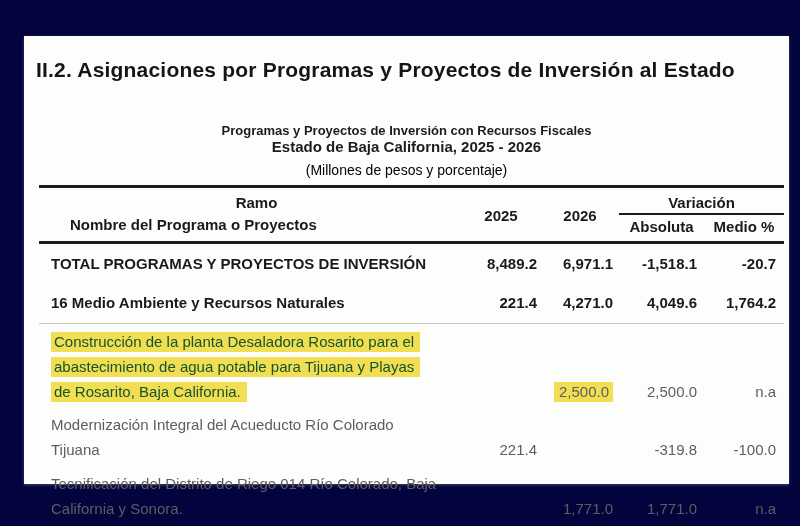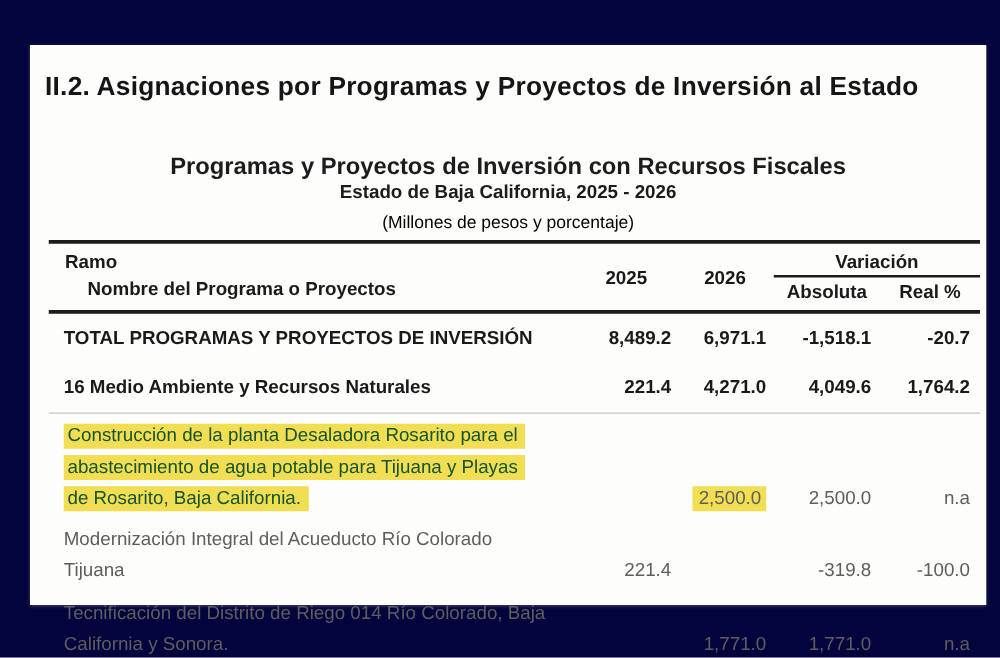--- a/index.html
+++ b/index.html
@@ -17,33 +17,33 @@
     box-shadow:0 1px 3px rgba(120,120,160,.55);
   }
   .page-title {
     margin:22px 0 0 12px;
     font-size:21px;
     font-weight:bold;
     color:#151515;
     letter-spacing:.2px;
   }
   .subtitles { margin-top:41px; text-align:center; color:#1c1c1c; }
-  .sub-main   { font-size:19px; font-weight:bold; }
+  .sub-main   { font-size:13px; font-weight:bold; }
   .sub-second { font-size:15px; font-weight:bold; margin-top:0; }
   .sub-units  { font-size:14px; font-weight:normal; margin-top:7px; color:#000000; }
 
   .table {
     margin:7px 0 0 15px;
     width:745px;
     border-top:3px solid #1c1c1c;
     color:#1a1a1a;
   }
   .thead { display:flex; border-bottom:3px solid #1c1c1c; padding:4px 0 3px; font-size:15px; font-weight:bold; }
   .th-name { flex:0 0 422px; }
-  .th-name .ramo   { padding-left:13px; line-height:22px; }
+  .th-name .ramo   { padding-left:13px; line-height:22px;text-align:center; }
   .th-name .nombre { padding-left:31px; line-height:22px; }
   .th-year { display:flex; align-items:center; justify-content:center; }
   .th-2025 { flex:0 0 80px; }
   .th-2026 { flex:0 0 78px; }
   .th-var  { flex:0 0 165px; display:flex; flex-direction:column; }
   .var-label { text-align:center; line-height:21px; border-bottom:2px solid #1c1c1c; }
   .var-cols  { display:flex; }
   .var-abs  { flex:0 0 85px; text-align:center; line-height:23px; }
   .var-real { flex:0 0 80px; text-align:center; line-height:23px; }
 
@@ -93,21 +93,21 @@
       <div class="th-name">
         <div class="ramo">Ramo</div>
         <div class="nombre">Nombre del Programa o Proyectos</div>
       </div>
       <div class="th-year th-2025">2025</div>
       <div class="th-year th-2026">2026</div>
       <div class="th-var">
         <div class="var-label">Variación</div>
         <div class="var-cols">
           <div class="var-abs">Absoluta</div>
-          <div class="var-real">Real %</div>
+          <div class="var-real">Medio %</div>
         </div>
       </div>
     </div>
 
     <div class="row bold row-total">
       <div class="name">
         <span class="name-line">TOTAL PROGRAMAS Y PROYECTOS DE INVERSIÓN</span>
       </div>
       <div class="num-2025">8,489.2</div>
       <div class="num-2026">6,971.1</div>

